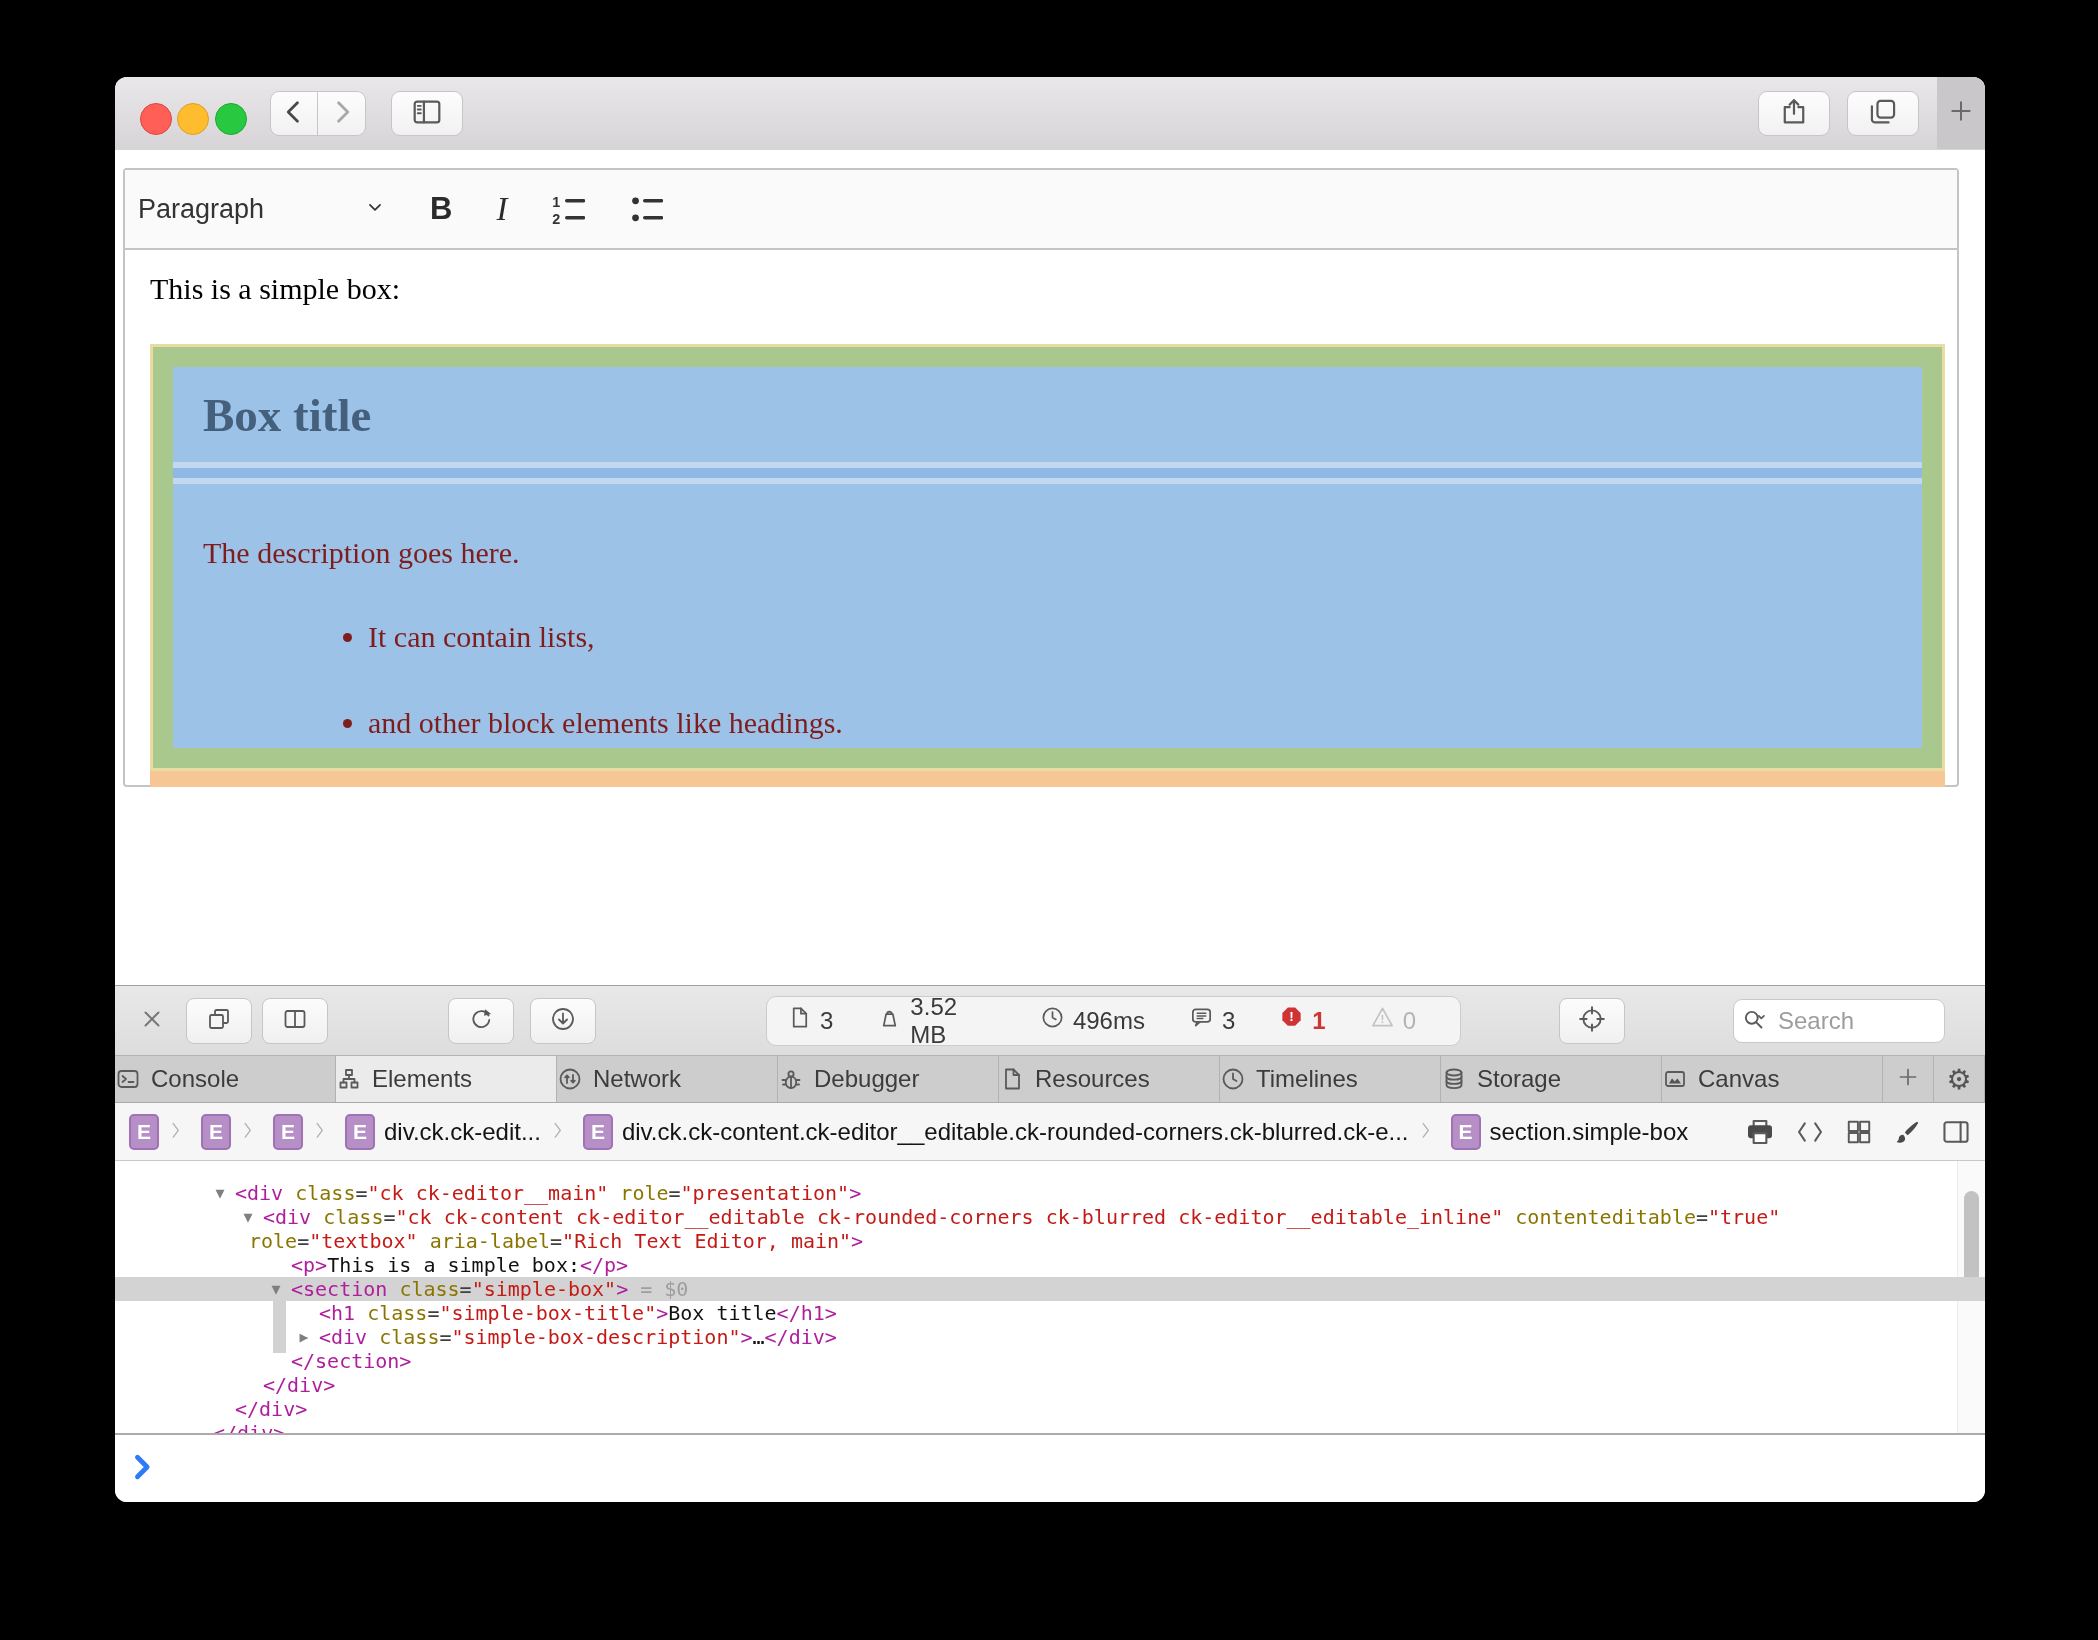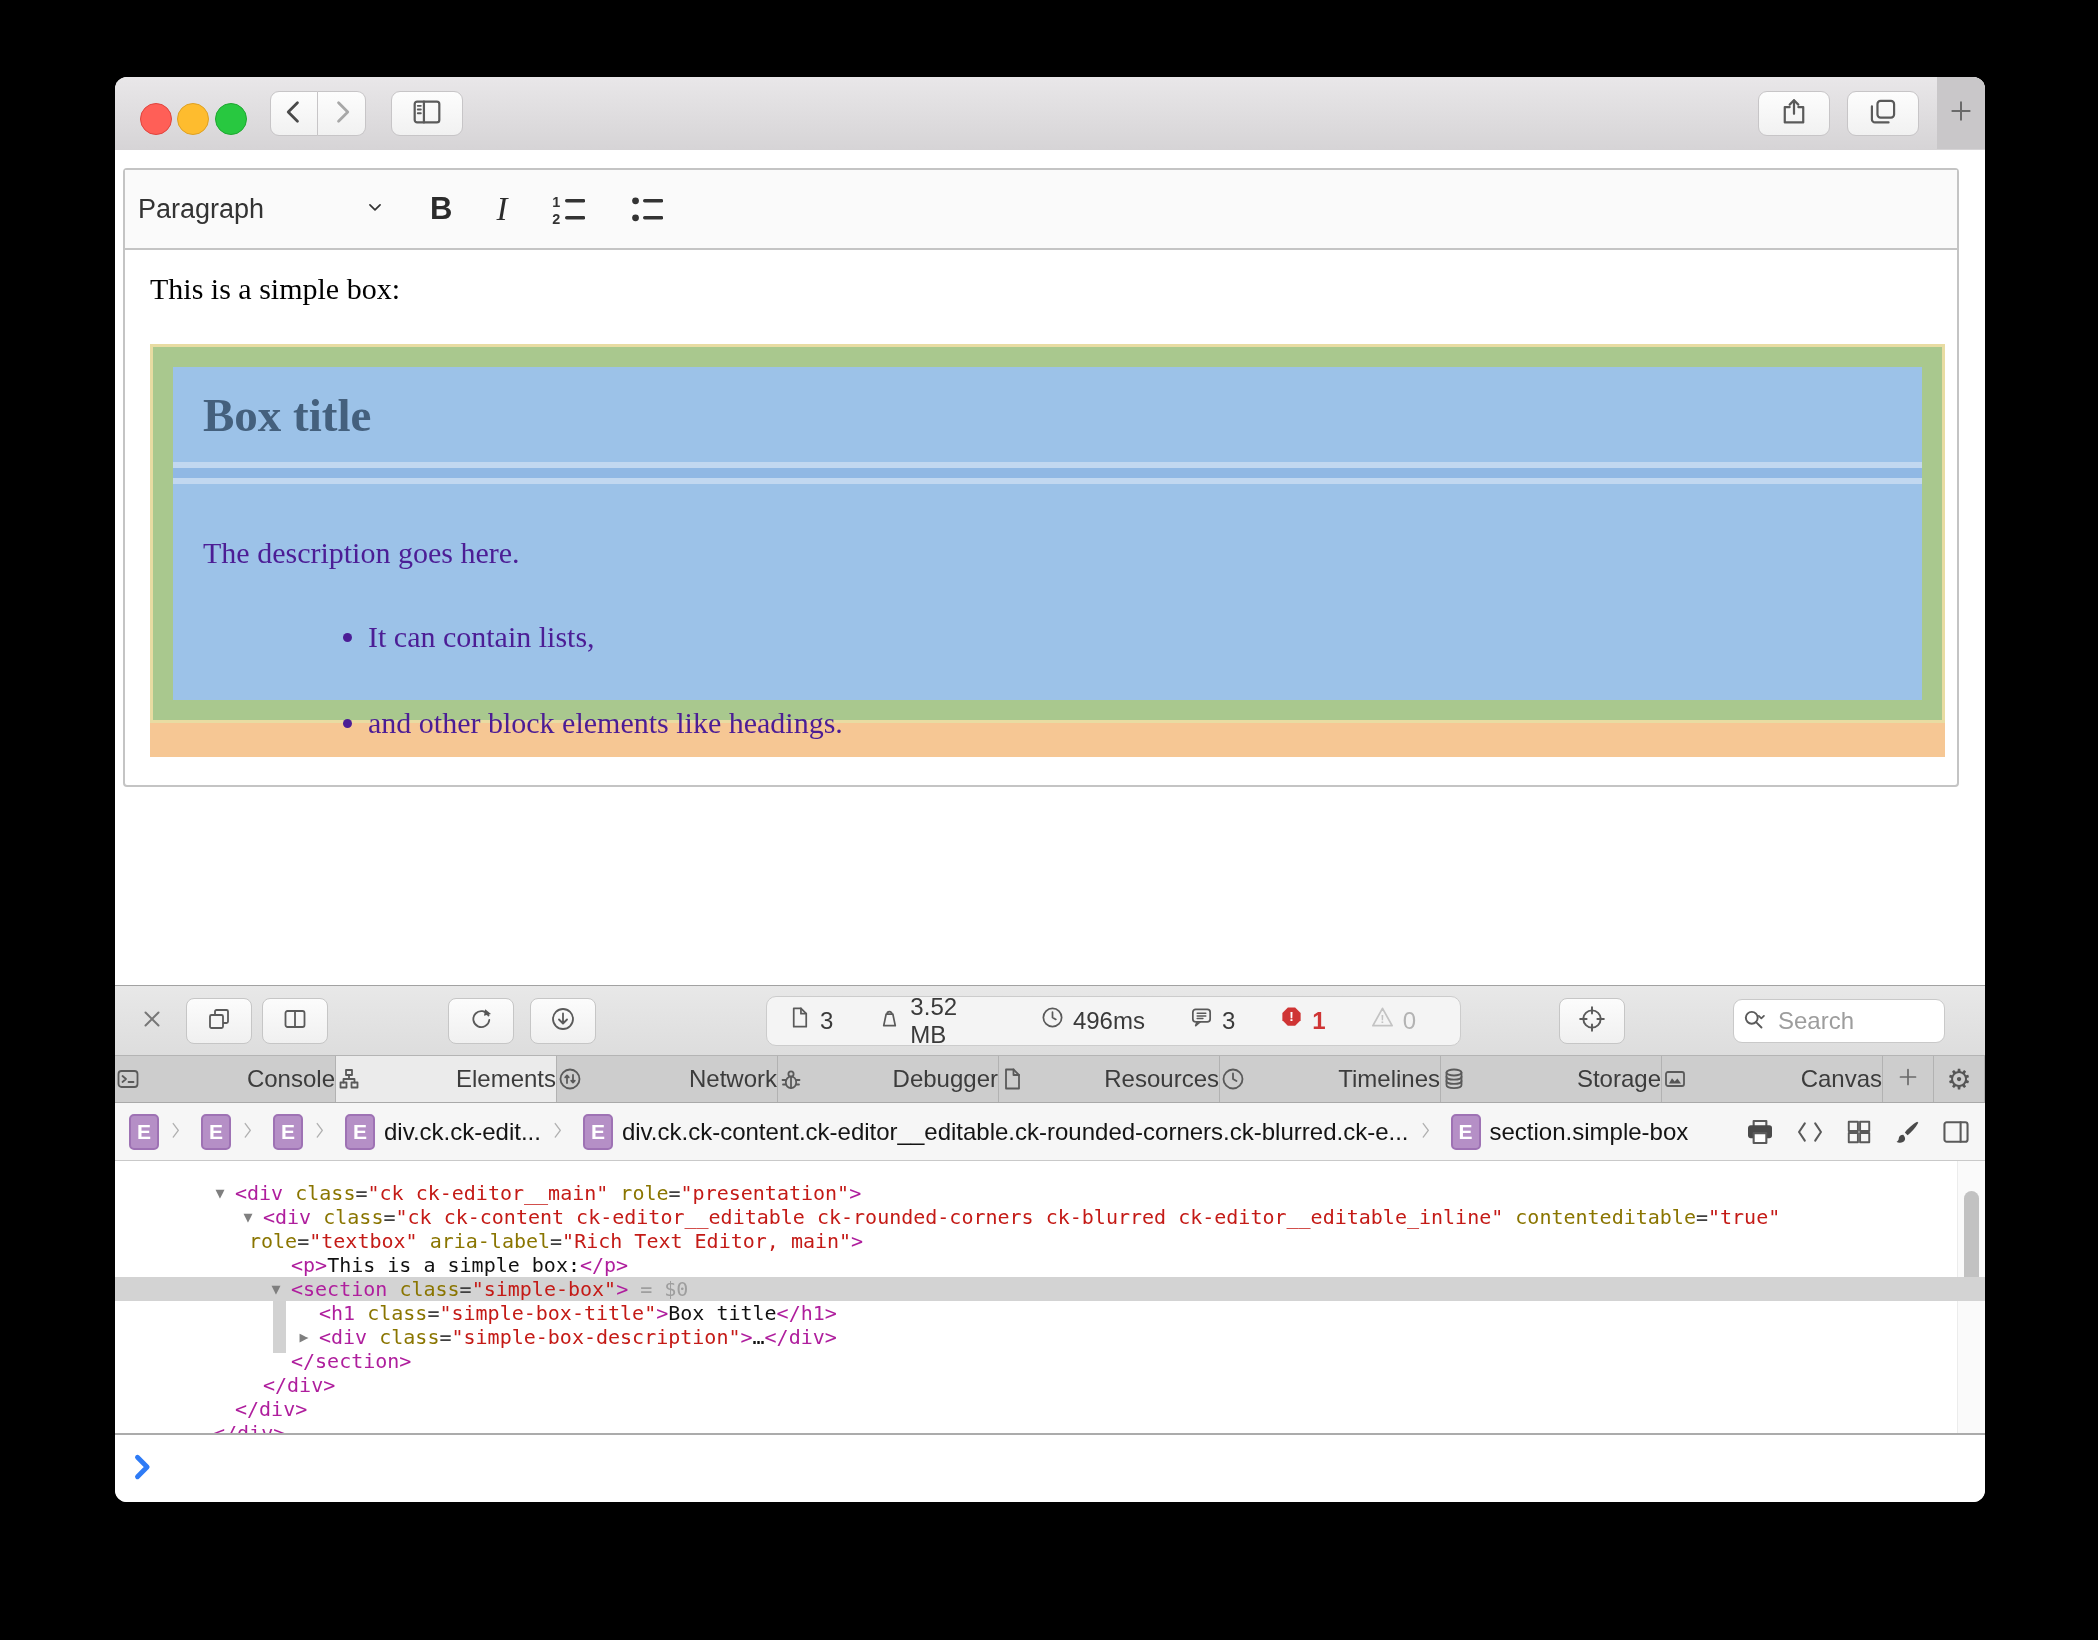--- a/index.html
+++ b/index.html
@@ -39,22 +39,22 @@
   .bglyph{font-size:31px;font-weight:800;color:#2b2b2b;font-family:"Liberation Sans",sans-serif;}
   .iglyph{font-size:33px;font-style:italic;color:#2b2b2b;font-family:"Liberation Serif",serif;}
   .ed-content{height:537px;box-sizing:border-box;padding:22px 12px 0 25px;overflow:hidden;
               font-family:"Liberation Serif",serif;}
   .ed-p{margin:0 0 38px;font-size:30px;color:#000;}
   .sim-box{border:3px solid var(--overlay_border);background:var(--overlay_padding);padding:20px;}
   .band-title{background:var(--overlay_content);height:95px;display:flex;align-items:center;padding-left:30px;box-sizing:border-box;}
   .band-title h1{margin:0;font-size:47px;font-weight:bold;color:#44607d;}
   .gap-l{height:6px;background:var(--overlay_content_light);}
   .gap-d{height:10px;background:var(--overlay_content_dark);}
-  .band-desc{background:var(--overlay_content);height:216px;box-sizing:border-box;padding:52px 0 0 30px;
-             font-size:30px;color:#4c1d95;}
+  .band-desc{background:var(--overlay_content);height:264px;box-sizing:border-box;padding:52px 0 0 30px;
+             font-size:30px;color:#7f1d1d;}
   .band-desc p{margin:0;}
   .band-desc ul{margin:26px 0 0;padding-left:165px;}
   .band-desc li{margin-bottom:6px;line-height:38px;margin-top:48px;}
   .margin-band{height:34px;background:var(--overlay_margin);}
   .tooltip{position:absolute;left:34px;top:641px;background:var(--tooltip_bg);
            border:2px solid #9b9b8d;border-radius:4px;padding:5px 13px;white-space:nowrap;
            font-family:"DejaVu Sans Mono",monospace;font-size:23px;}
   .tooltip::before{content:"";position:absolute;left:28px;top:-11px;width:18px;height:18px;
            background:var(--tooltip_bg);border-left:2px solid #9b9b8d;border-top:2px solid #9b9b8d;
            transform:rotate(45deg);}
@@ -76,21 +76,21 @@
   .badge span{font-size:24px;color:#3a3a3a;}
   .badge.error span{color:var(--error_red);font-weight:bold;}
   .badge.muted span{color:#b3b3b3;}
   .searchwrap{position:relative;margin-left:108px;}
   .searchwrap input{width:212px;height:44px;border:1px solid #c9c9c9;border-radius:9px;background:#fff;
           padding:0 24px 0 44px;font-size:24px;color:#be185d;box-sizing:border-box;font-family:"Liberation Sans",sans-serif;}
   .searchwrap input::placeholder{color:#9d9d9d;}
   .searchwrap .sic{position:absolute;left:8px;top:8px;}
   .dt-tabs{height:47px;background:#cdcdcd;display:flex;border-bottom:1px solid #a9a9a9;box-sizing:border-box;}
   #tabs-host{flex:1;display:flex;}
-  .dt-tab{flex:1;display:flex;align-items:center;justify-content:space-between;gap:10px;
+  .dt-tab{flex:1;display:flex;align-items:center;justify-content:flex-start;gap:10px;
           border-right:1px solid #b2b2b2;cursor:pointer;}
   .dt-tab .tlabel{font-size:24px;color:#3c3c3c;}
   .dt-tab.sel{background:#ebebeb;}
   .tab-extra{width:50px;display:flex;align-items:center;justify-content:center;border-right:1px solid #b2b2b2;}
   .gear{font-size:28px;color:#555;}
   .dt-crumbs{height:58px;background:#f6f6f6;border-bottom:1px solid #c9c9c9;display:flex;align-items:center;
              padding-left:14px;box-sizing:border-box;position:relative;}
   .crumb{display:flex;align-items:center;gap:9px;cursor:pointer;}
   .ebadge{width:30px;height:36px;background:#b58fc6;border:2px solid #9e72b4;border-radius:5px;
           color:#fff;font-weight:bold;font-size:21px;display:flex;align-items:center;justify-content:center;box-sizing:border-box;}

